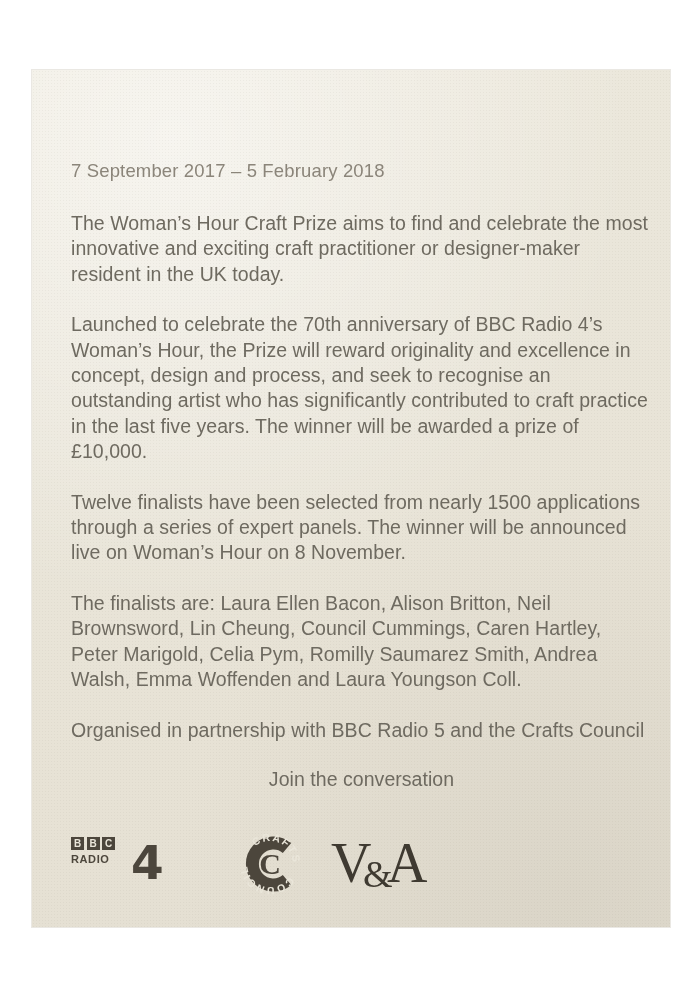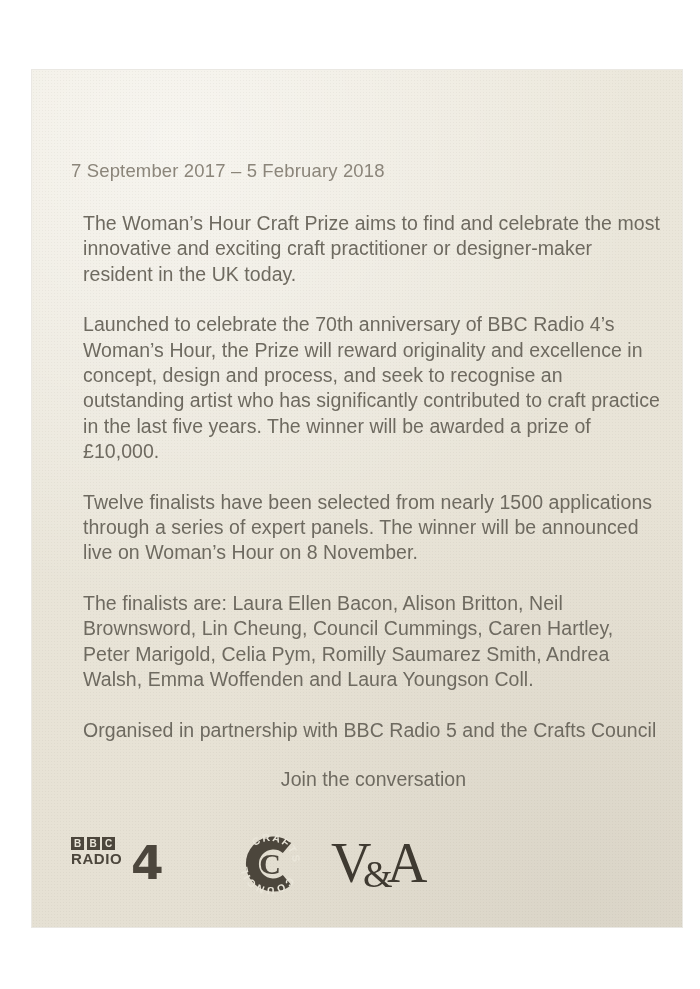--- a/index.html
+++ b/index.html
@@ -21,21 +21,20 @@
     position: absolute;
     left: 32px;
     top: 70px;
     width: 638px;
     height: 857px;
     background:
       radial-gradient(ellipse 120% 90% at 22% 8%, rgba(255,255,255,0.55) 0%, rgba(255,255,255,0) 60%),
       radial-gradient(ellipse 100% 80% at 85% 96%, rgba(206,200,186,0.40) 0%, rgba(206,200,186,0) 62%),
       linear-gradient(160deg, #eeeade 0%, #eae6da 35%, #e7e2d5 68%, #e2ddd0 100%);
     box-shadow: 0 0 0 1px rgba(196,190,175,0.35);
-    padding-left: 12px;
   }
 
   
   #panel::after {
     content: "";
     position: absolute;
     inset: 0;
     pointer-events: none;
     opacity: 0.40;
     background-image:
@@ -58,21 +57,21 @@
     font-size: 18.5px;
     letter-spacing: 0.15px;
     margin: 0 0 29px 0;
     white-space: nowrap;
   }
 
   .para {
     color: #6e6a60;
     font-size: 19.5px;
     line-height: 25.4px;
-    margin: 0 0 25px 12px;
+    margin: 0 0 25px 0;
     letter-spacing: 0.05px;
   }
   .para:last-of-type { margin-bottom: 0; text-align: center; }
 
   .para.tight { margin-bottom: 24px; }
 
   
   #logos {
     position: absolute;
     left: 39px;
@@ -107,21 +106,21 @@
     color: #eae6da;
     font-size: 10px;
     line-height: 13px;
     text-align: center;
     font-weight: 700;
     font-family: "Liberation Sans", sans-serif;
   }
   .bbc-radio-word {
     margin-top: 2.5px;
     color: #4c463c;
-    font-size: 15px;
+    font-size: 11px;
     font-weight: 700;
     letter-spacing: 0.6px;
     line-height: 12px;
   }
   .bbc-four {
     position: absolute;
     left: 60px;
     top: 2px;
     color: #4c463c;
     font-size: 47px;

